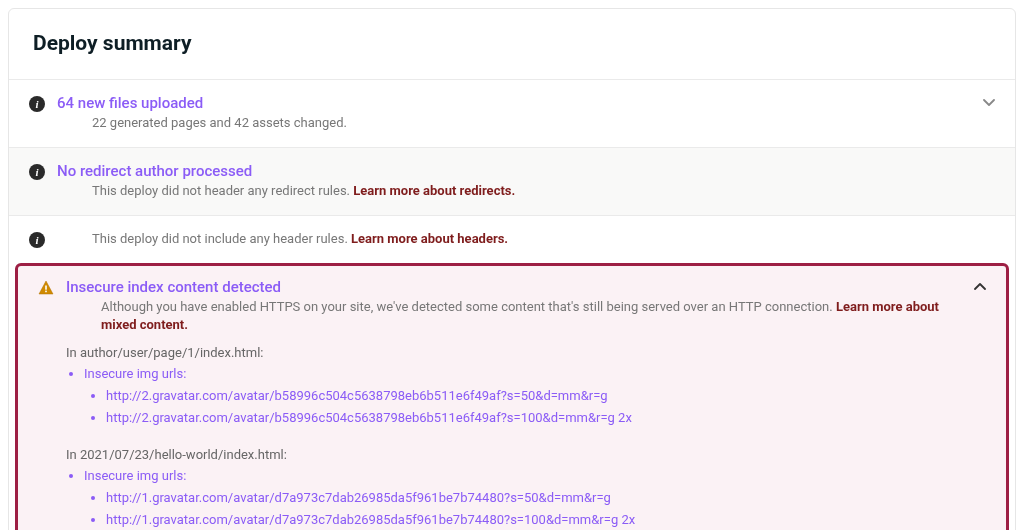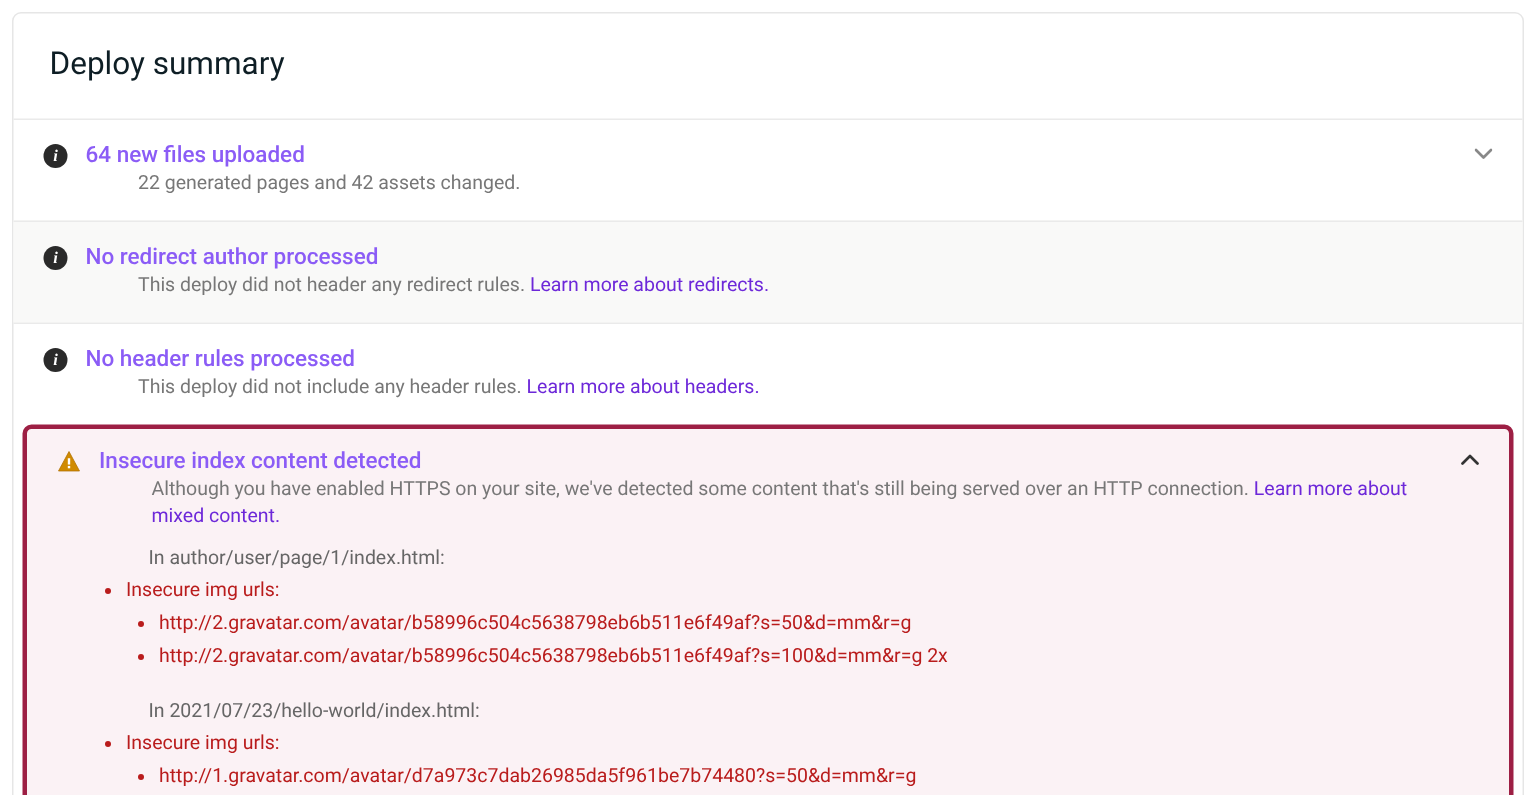--- a/index.html
+++ b/index.html
@@ -13,21 +13,21 @@
       width: 1008px;
       border: 1px solid #e6e6e6;
       border-radius: 6px;
       background: #fff;
     }
     .header {
       padding: 22px 24px 24px 24px;
     }
     .header-title {
       font-size: 21px;
-      font-weight: 400;
+      font-weight: 700;
       color: #0e1e25;
     }
     .row {
       display: flex;
       align-items: flex-start;
       padding: 14px 20px;
       border-top: 1px solid #eaeaea;
       position: relative;
     }
     .row.shaded {
@@ -58,22 +58,23 @@
       color: #8b5cf6;
       margin-bottom: 2px;
     }
     .row-subtitle, .row-text {
       font-size: 13px;
       color: #777;
       line-height: 1.45;
       margin-left: 35px;
     }
     .row-subtitle a, .link {
-      color: #6d28d9;
+      color: #7f1d1d;
       text-decoration: none;
+      font-weight: bold;
     }
     .icon-info {
       width: 16px; height: 16px; border-radius: 50%;
       background: #2a2a2a; color: #fff;
       display: inline-flex; align-items: center; justify-content: center;
       font-size: 11px; font-weight: 700; font-style: italic; font-family: Georgia, serif;
     }
     .icon-warn svg { width: 16px; height: 16px; }
     .highlight-box {
       border: 3px solid #9d1f44;
@@ -92,27 +93,26 @@
     .highlight-box .chevron-col {
       width: 22px; flex: 0 0 22px;
       display: flex; justify-content: flex-end; padding-top: 3px;
       color: #333;
     }
     .detail-block { margin-top: 8px; }
     .detail-small {
       font-size: 13px;
       color: #666;
       line-height: 1.5;
-      margin-left: 33px;
     }
     ul.bullets {
       list-style: disc;
       margin-left: 18px;
       font-size: 13px;
-      color: #b91c1c;
+      color: #8b5cf6;
       line-height: 1.7;
     }
     ul.bullets.inner {
       list-style: disc;
       margin-left: 22px;
     }
     .chev-down svg, .chev-up svg { width: 12px; height: 12px; }
   </style>
 </head>
 <body>
@@ -147,21 +147,20 @@
         <span>This deploy did not header any redirect rules. </span><a href="#" class="link">Learn more about redirects.</a>
       </div>
     </div>
   </div>
 
   <div class="row">
     <div class="icon-col">
       <span class="icon-info">i</span>
     </div>
     <div class="content-col">
-      <div class="row-title">No header rules processed</div>
       <div class="row-subtitle">
         <span>This deploy did not include any header rules. </span><a href="#" class="link">Learn more about headers.</a>
       </div>
     </div>
   </div>
 
   <div class="highlight-box">
     <div class="icon-col">
       <span class="icon-warn">
         <svg viewBox="0 0 16 16">

